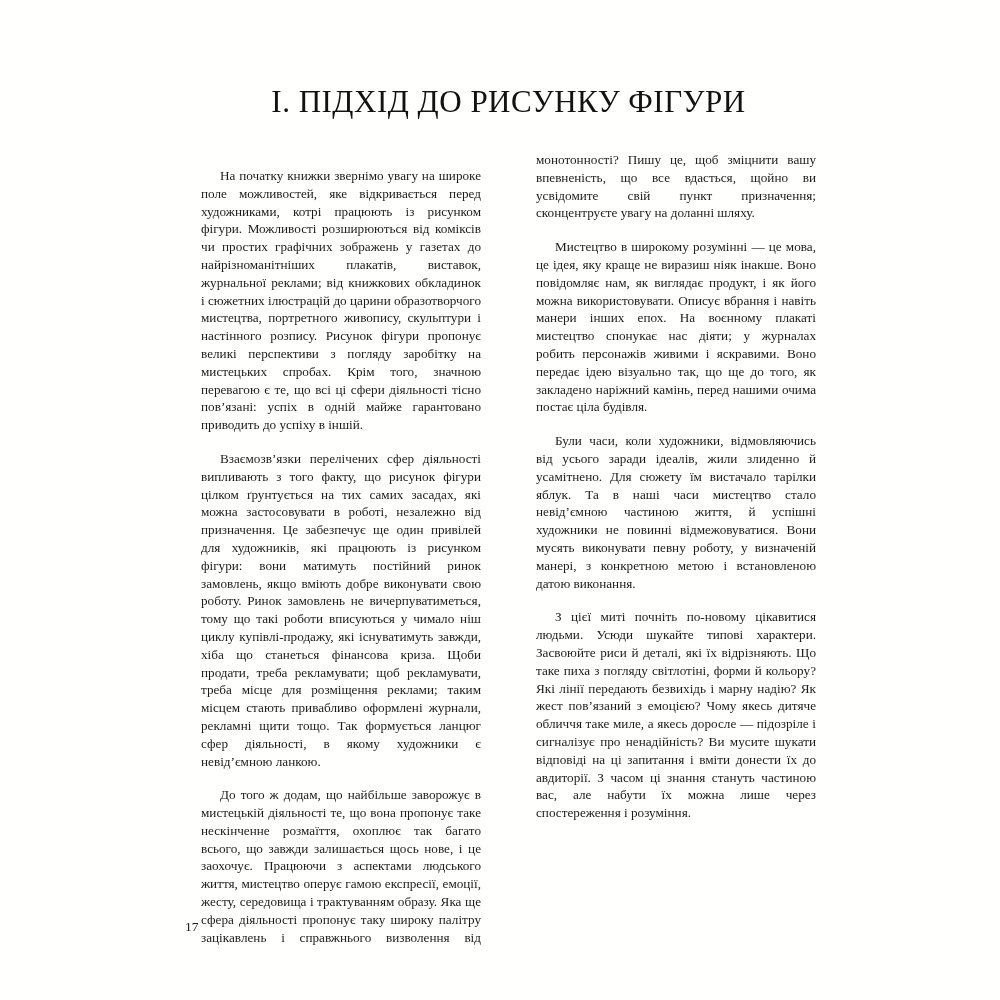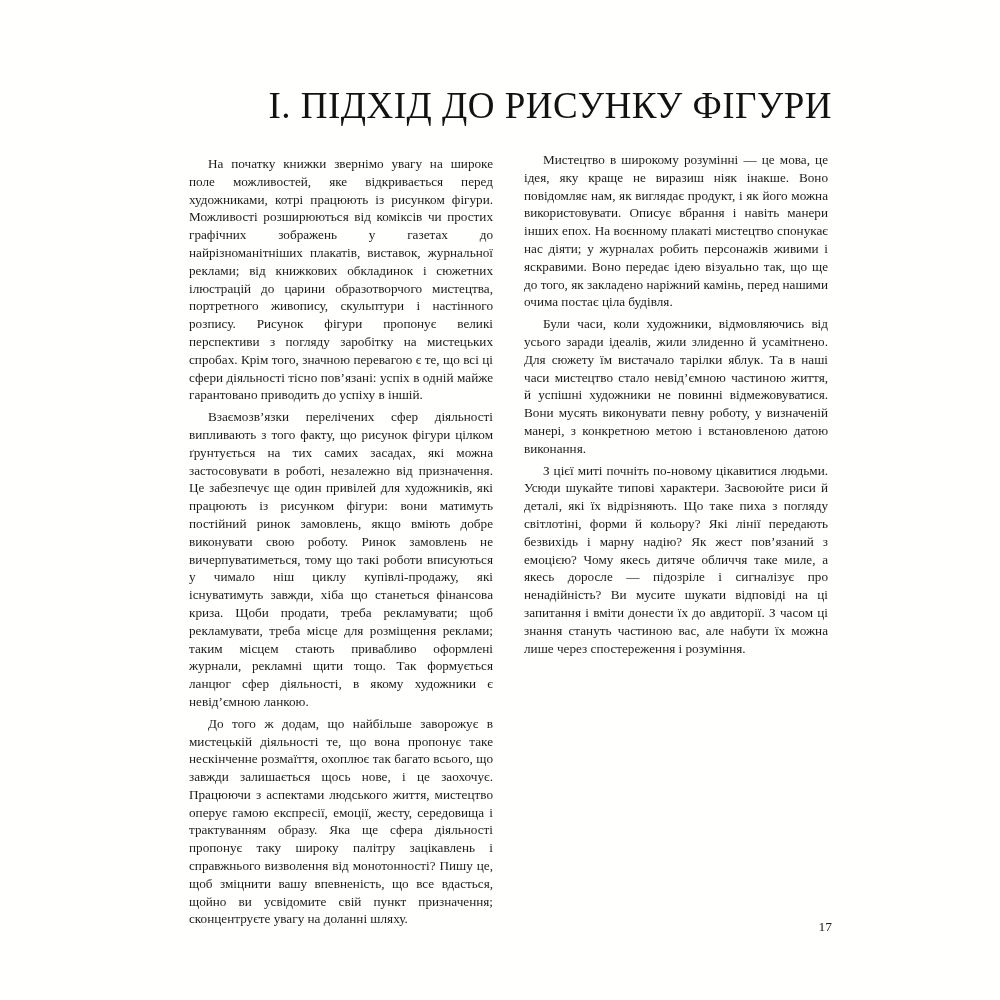--- a/index.html
+++ b/index.html
@@ -15,22 +15,22 @@
     font-family: "Liberation Serif", "DejaVu Serif", serif;
     color: #1b1b1b;
     overflow: hidden;
   }
   .chapter-title {
     position: absolute;
     top: 84px;
     left: 185px;
     width: 647px;
     margin: 0;
-    text-align: right;
-    font-size: 37px;
+    text-align: center;
+    font-size: 31px;
     font-weight: normal;
     letter-spacing: 0.5px;
     color: #121212;
     white-space: nowrap;
   }
   .text-columns {
     position: absolute;
     left: 185px;
     top: 151px;
     width: 647px;
@@ -39,30 +39,30 @@
     column-gap: 23px;
     column-fill: auto;
     overflow: hidden;
     text-align: justify;
     font-size: 13.2px;
     line-height: 17.8px;
     hyphens: auto;
     -webkit-hyphens: auto;
   }
   .para {
-    margin: 4px;
+    margin: 16px;
     padding: 0;
     text-indent: 19px;
   }
   .page-number {
     position: absolute;
     top: 919px;
     left: 185px;
     width: 647px;
-    text-align: right;
+    text-align: left;
     font-size: 13.5px;
     color: #1b1b1b;
   }
 </style>
 </head>
 <body>
 
 <div class="page">
 
   <h1 class="chapter-title">І. ПІДХІД ДО РИСУНКУ ФІГУРИ</h1>

